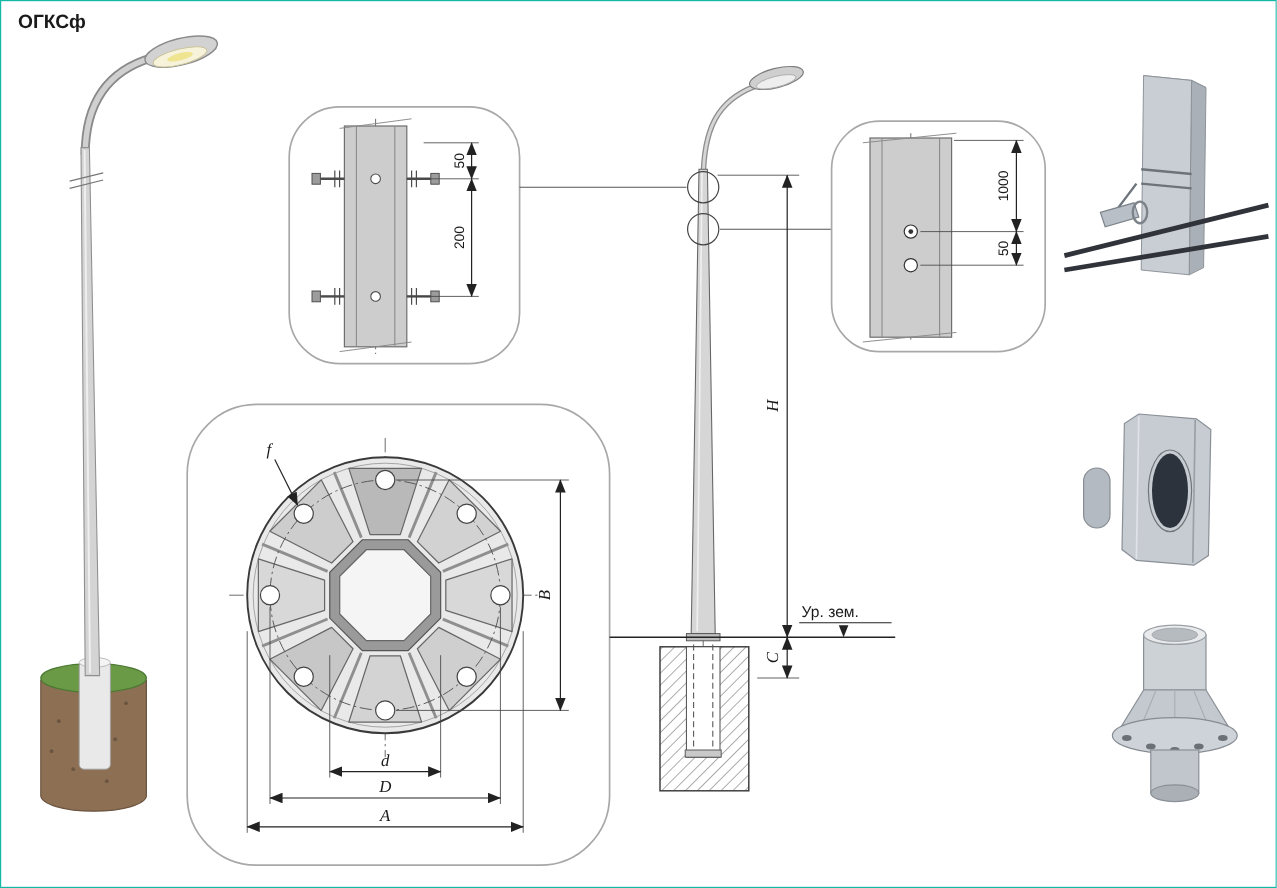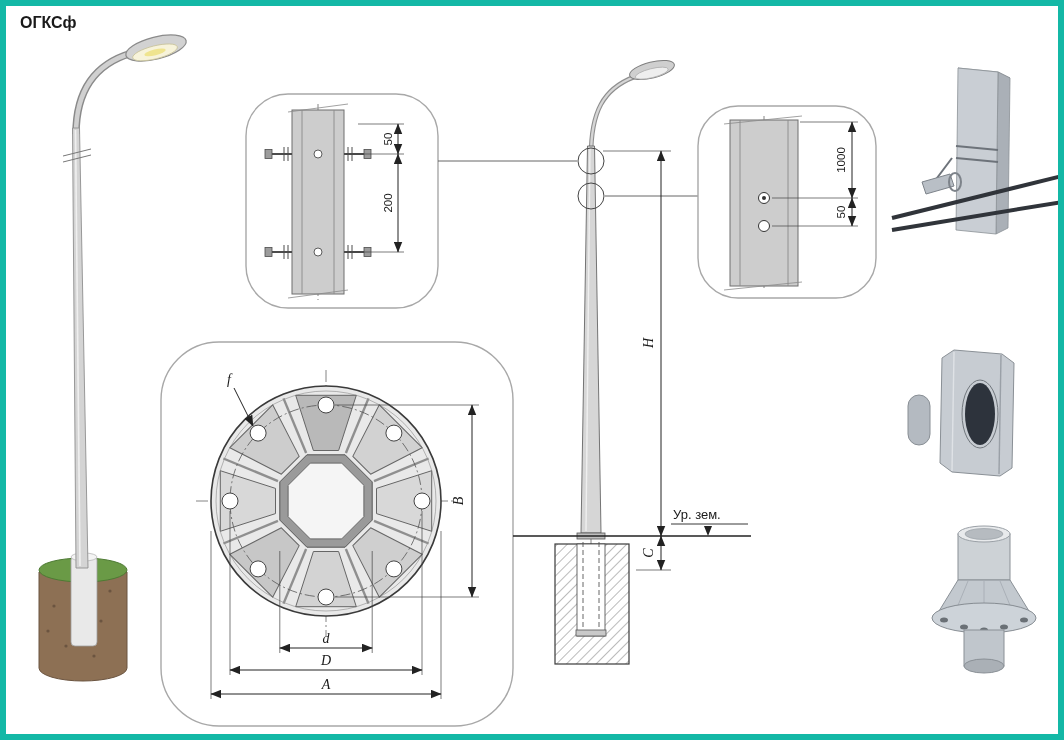--- a/index.html
+++ b/index.html
@@ -1,18 +1,18 @@
 <!DOCTYPE html>
 <html><head>
 <meta charset="utf-8">
 <style>
   html,body{margin:0;padding:0;background:#e9e9e9;}
   .canvas{
     position:relative;width:1064px;height:740px;background:#ffffff;
-    border:6px solid #14b8a6;box-sizing:border-box;overflow:hidden;
+    border:1px solid #14b8a6;box-sizing:border-box;overflow:hidden;
     font-family:"Liberation Sans", sans-serif;
   }
   svg{position:absolute;left:0;top:0;}
   text{font-family:"Liberation Sans", sans-serif;fill:#1a1a1a;}
   .title-text{font-size:16px;font-weight:bold;}
   .dim-num{font-size:11.5px;}
   .dim-letter{font-family:"Liberation Serif", serif;font-style:italic;font-size:14px;}
   .ground-label{font-size:13px;}
   .ext{stroke:#444;stroke-width:0.7;fill:none;}
   .dim{stroke:#222;stroke-width:1;fill:none;}

